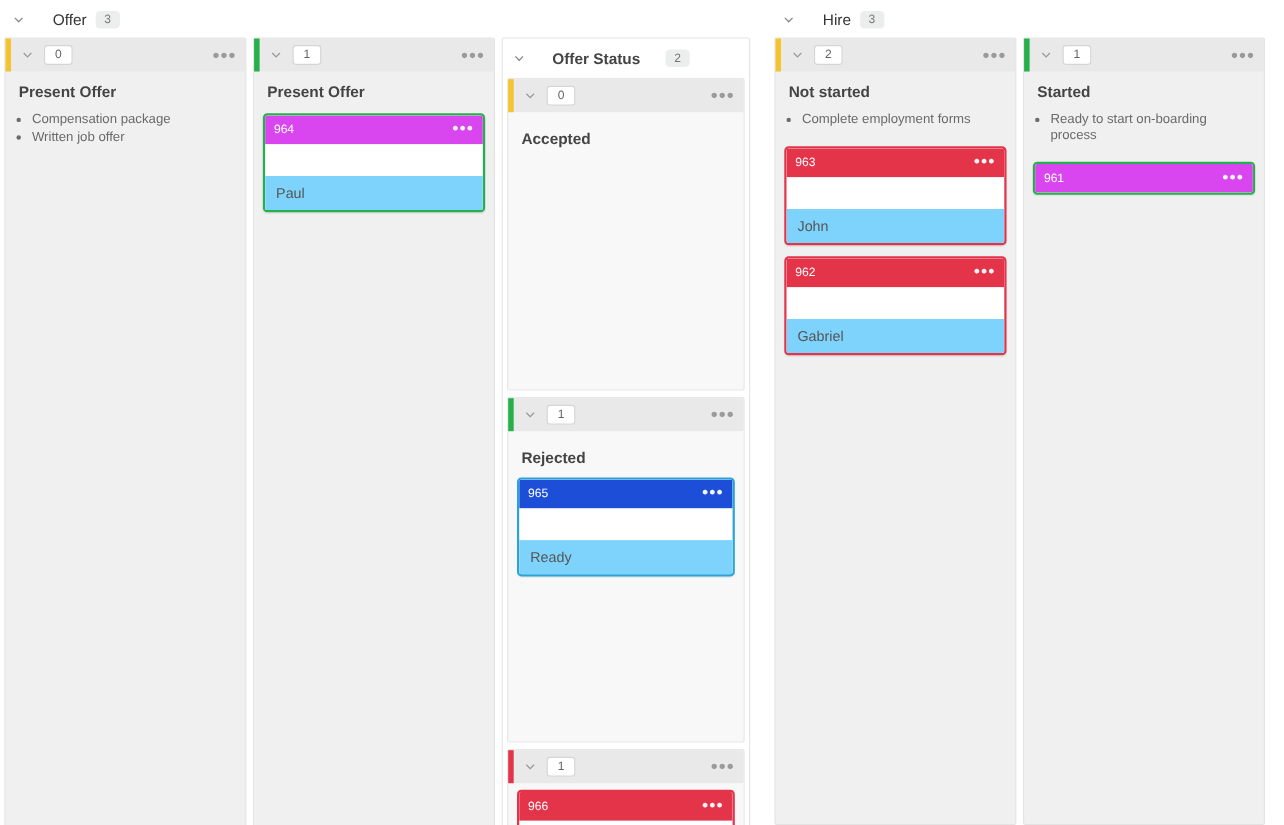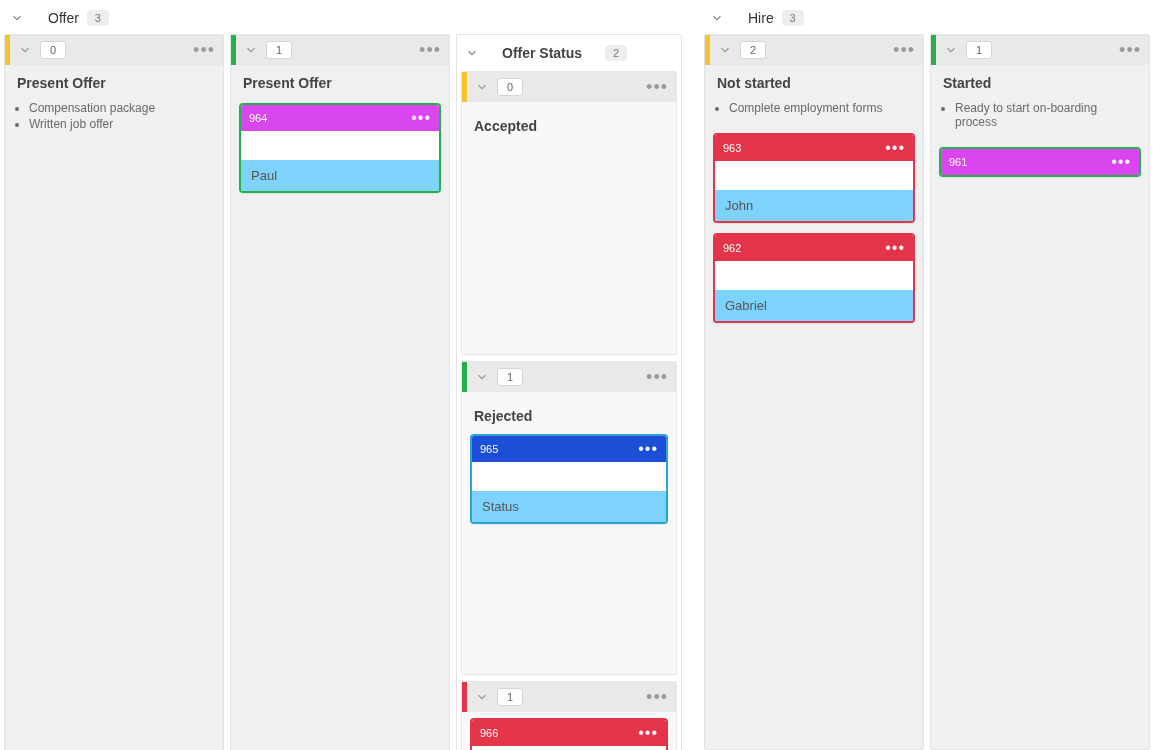--- a/index.html
+++ b/index.html
@@ -191,21 +191,21 @@
               </div>
               <div class="lane-title-block">
                 <div class="lane-title">Rejected</div>
               </div>
               <div class="cards">
                 <div class="card c-blue">
                   <div class="card-head">
                     <span>965</span>
                     <span class="card-dots">•••</span>
                   </div>
-                  <div class="card-body">Status</div>
+                  <div class="card-body">Ready</div>
                 </div>
                 <div class="spacer-130"></div>
               </div>
             </div>
             <div class="sub-lane">
               <div class="lane-head" style="border-left-color: rgb(228, 52, 74);">
                 <span class="chev">
                   <svg viewBox="0 0 24 24">
                     <polyline points="6 9 12 15 18 9"></polyline>
                   </svg>

